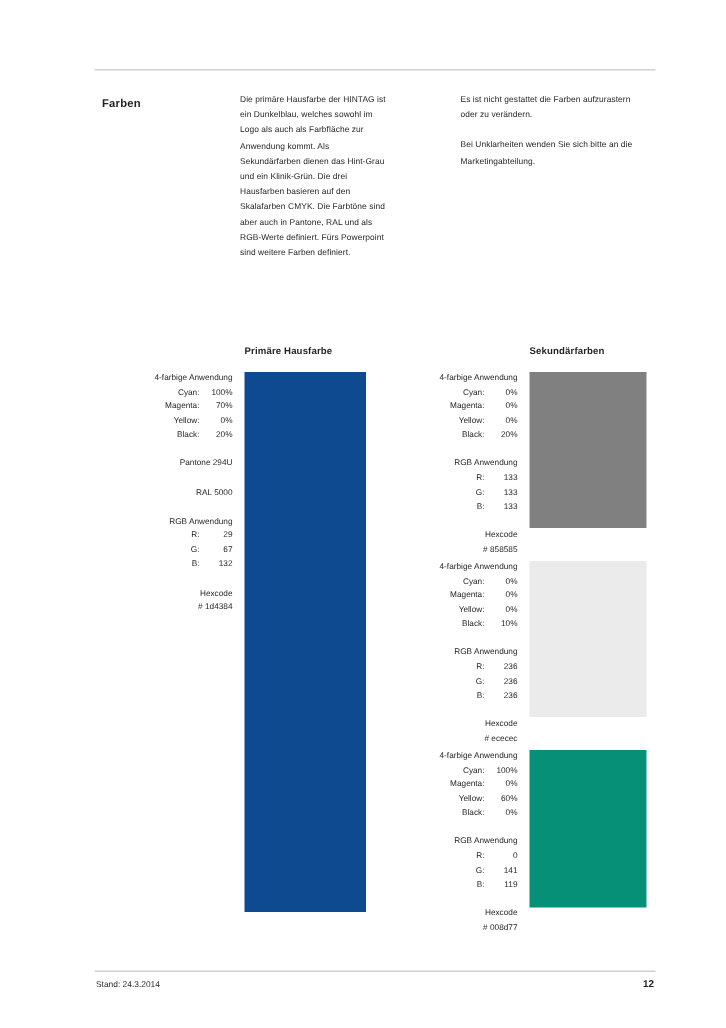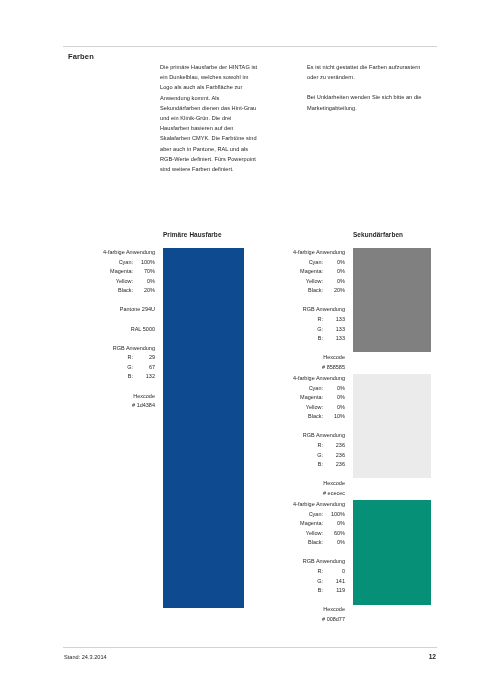--- a/index.html
+++ b/index.html
@@ -28,21 +28,21 @@
     top: 46px;
     width: 374px;
     height: 1px;
     background: #d2d2d2;
   }
 
   
   .section-title {
     position: absolute;
     left: 68px;
-    top: 52px;
+    top: 64px;
     font-size: 7.5px;
     font-weight: bold;
     letter-spacing: 0.15px;
     color: #231f20;
   }
   .intro-col {
     position: absolute;
     font-size: 5.6px;
     line-height: 10.2px;
     color: #231f20;

